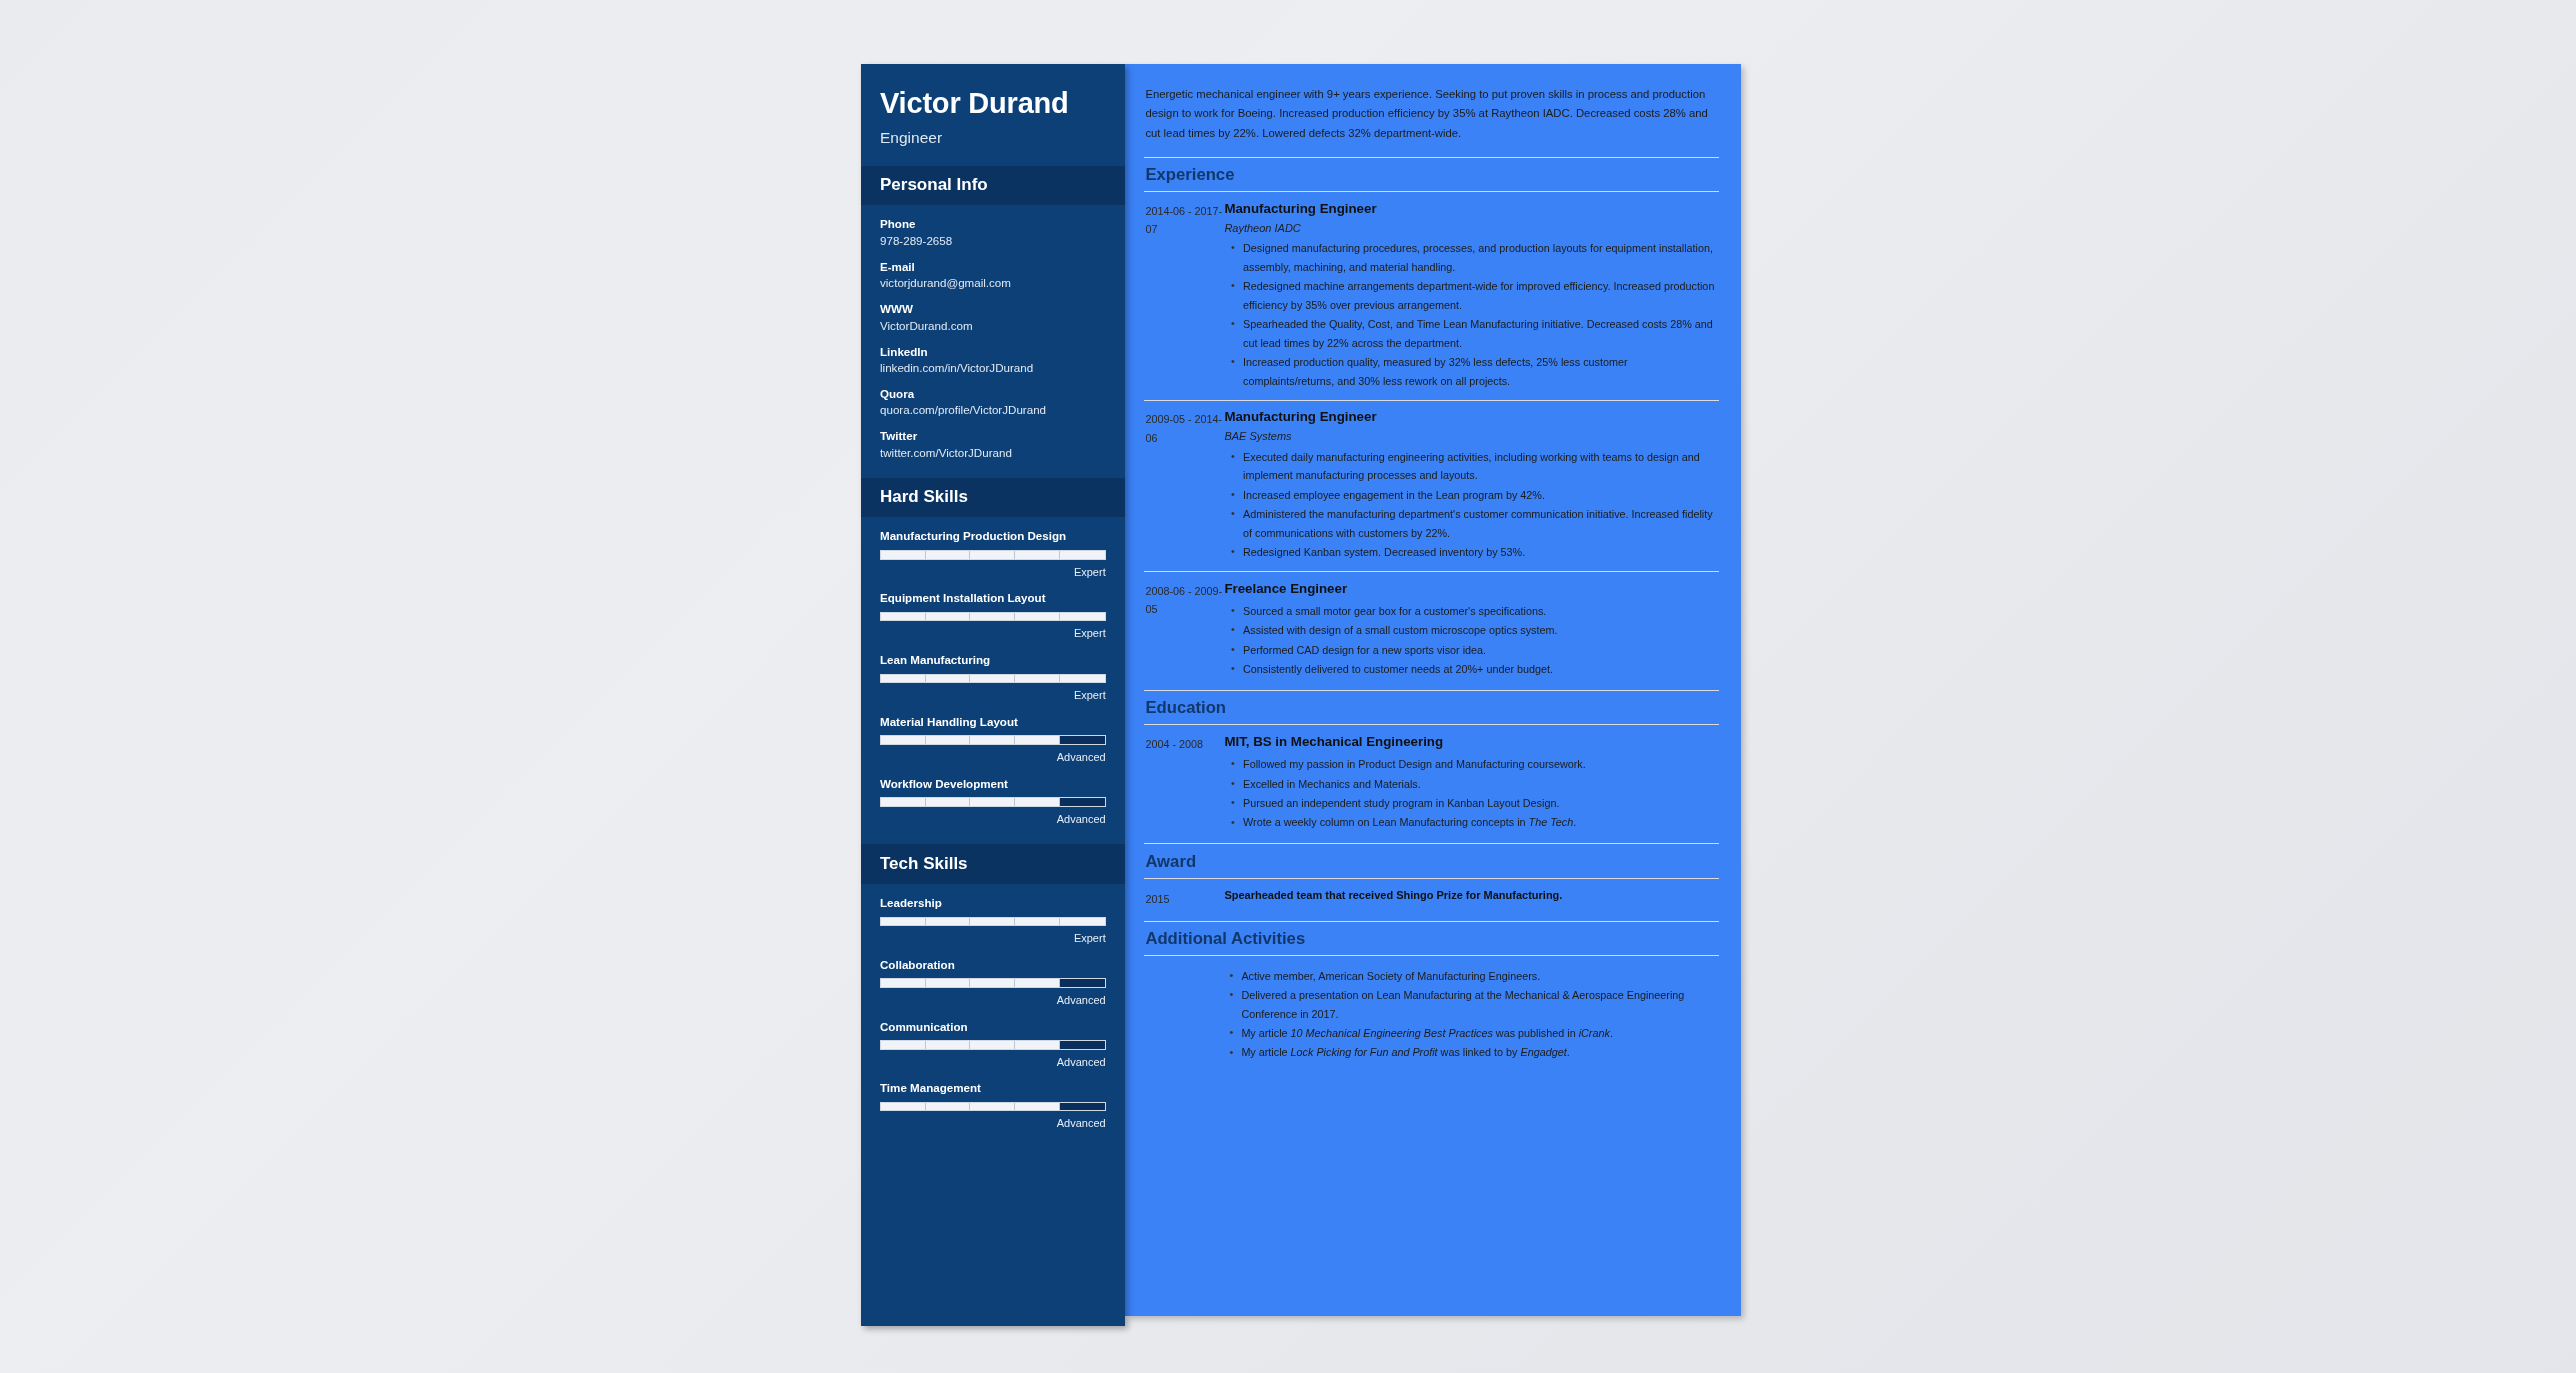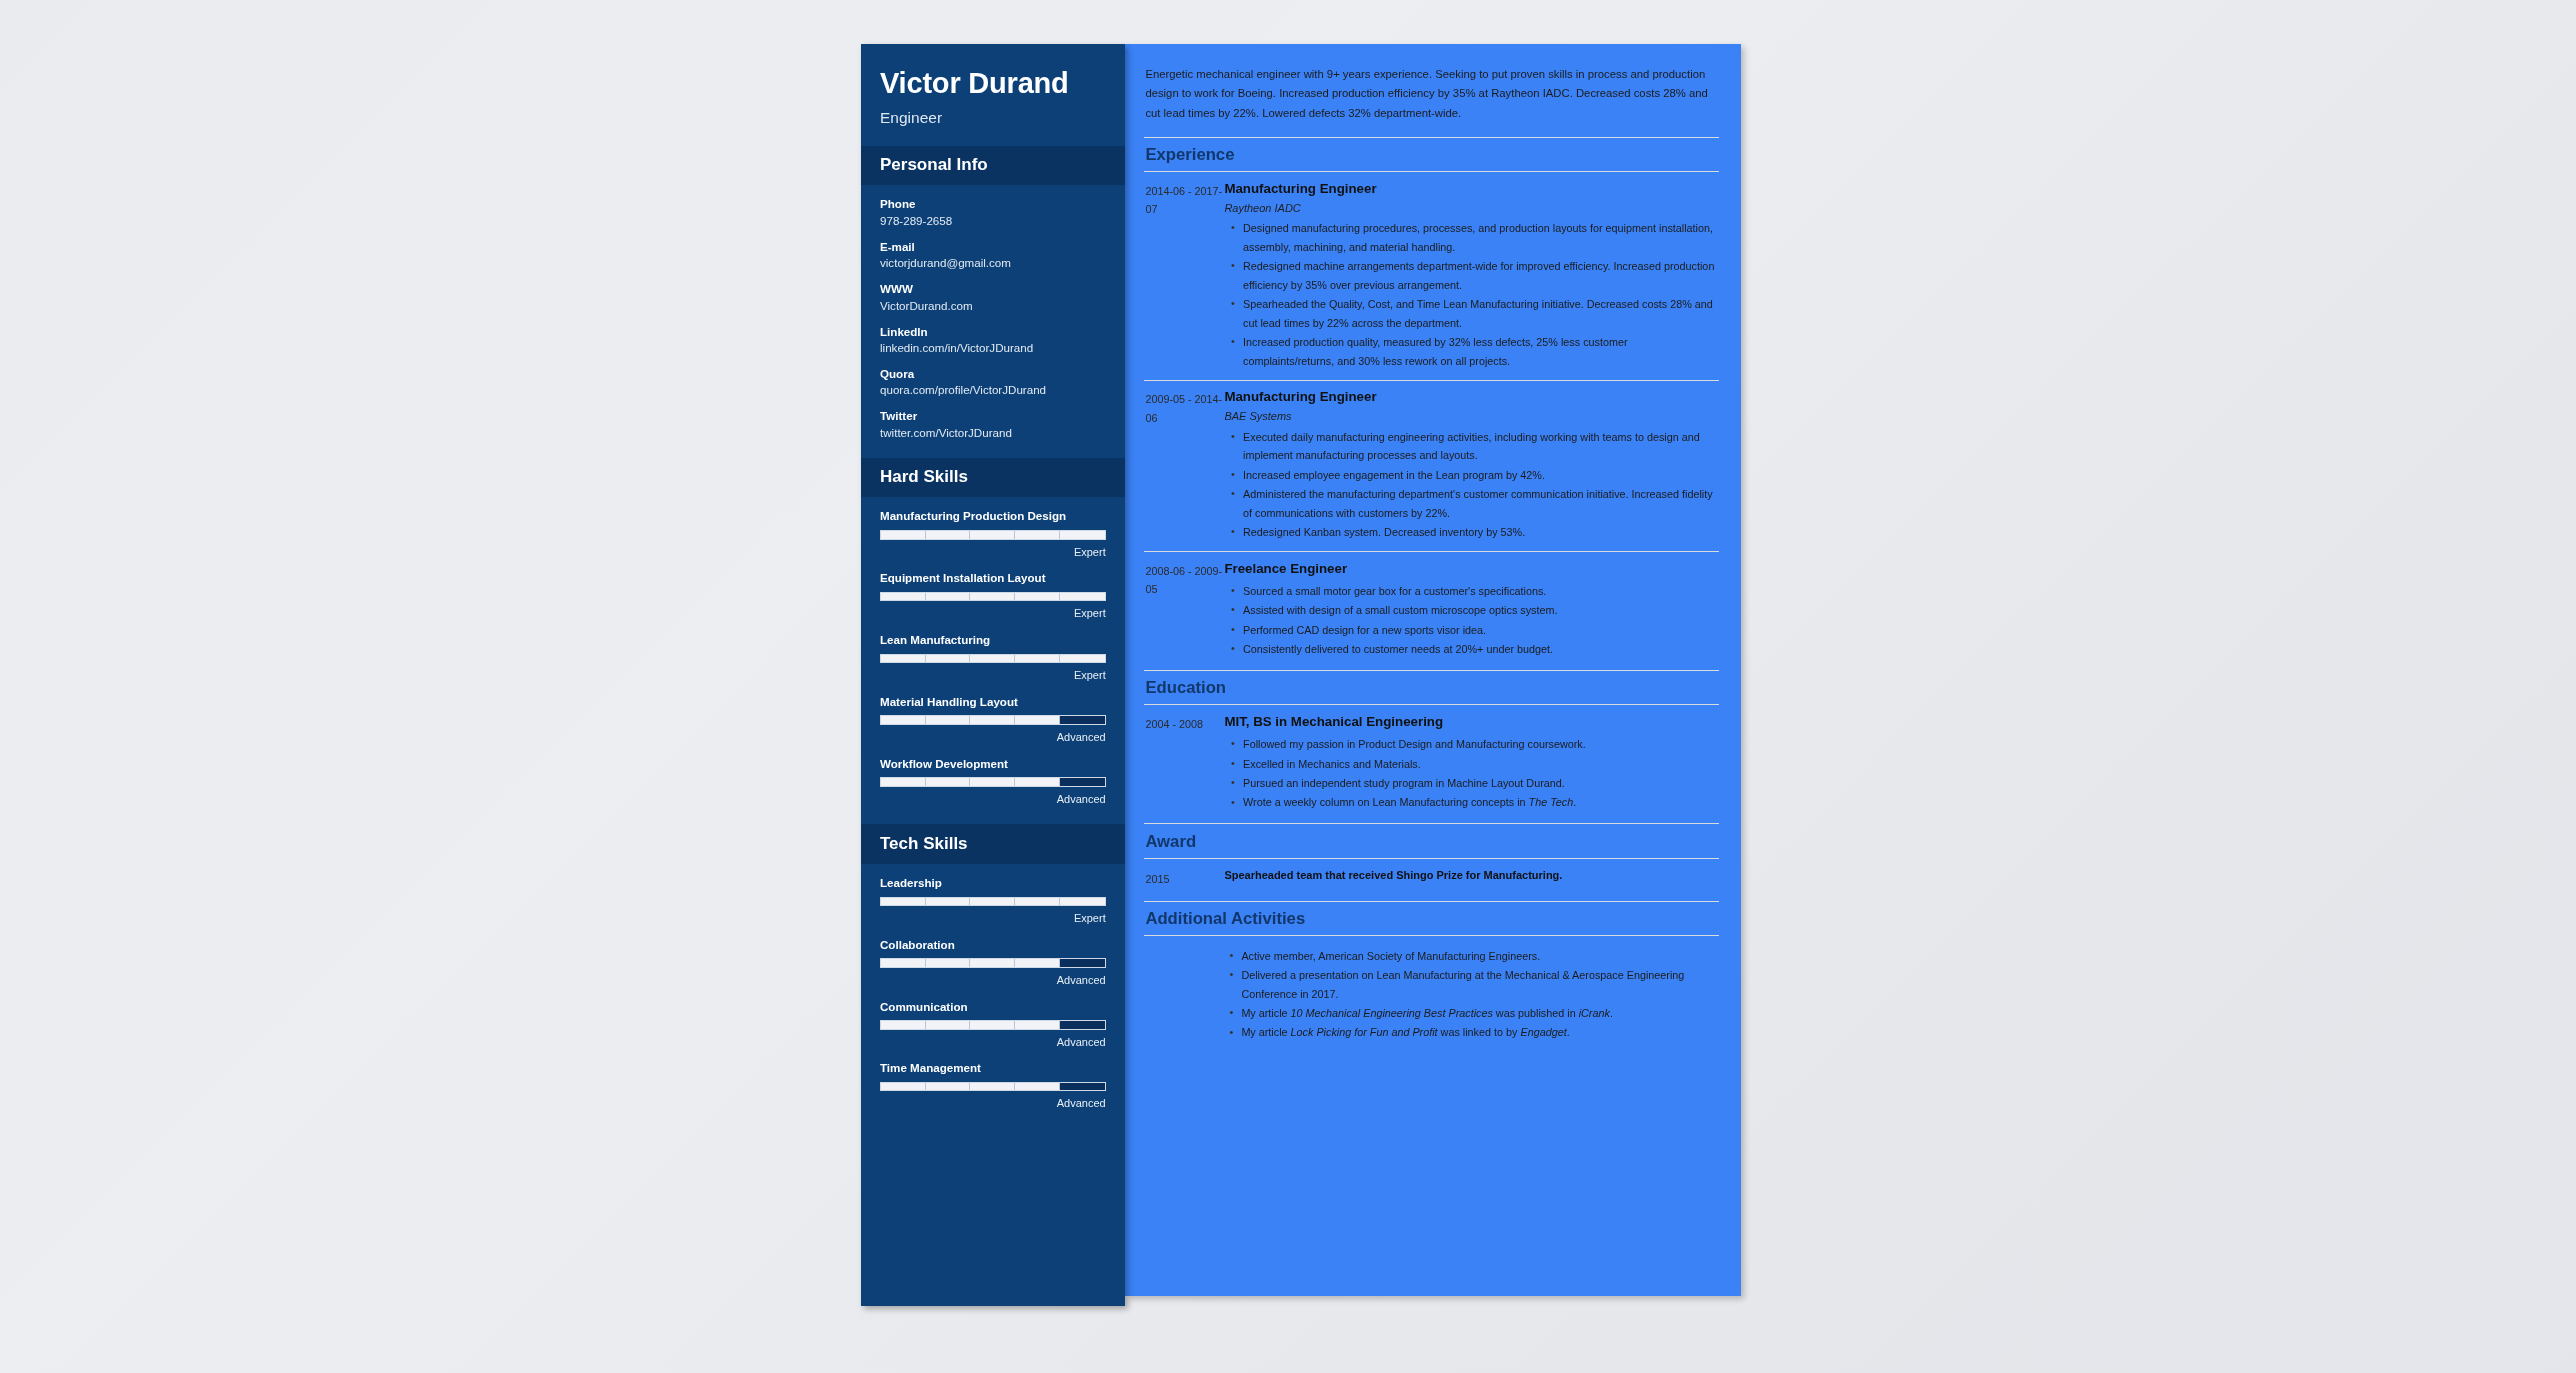--- a/index.html
+++ b/index.html
@@ -10,21 +10,21 @@
     width: 2576px;
     height: 1373px;
     overflow: hidden;
     background: linear-gradient(135deg, #e9ebef 0%, #eceef1 35%, #e6e8ec 70%, #e3e5ea 100%);
     font-family: "Liberation Sans", sans-serif;
     -webkit-font-smoothing: antialiased;
   }
   .page {
     position: absolute;
     left: 861px;
-    top: 44px;
+    top: 64px;
     width: 880px;
     display: flex;
     align-items: flex-start;
   }
 
   
   .sidebar {
     width: 264px;
     background: #0c4077;
     box-shadow: 2.6px 2.6px 6px rgba(0,0,0,0.30);
@@ -395,21 +395,21 @@
     <div class="sec">
       <div class="sec-title">Education</div>
       <div id="education-entries">
           <div class="entry">
             <div class="entry-date">2004 - 2008</div>
             <div class="entry-body">
               <div class="entry-title">MIT, BS in Mechanical Engineering</div>
               <ul class="bullets">
                 <li>Followed my passion in Product Design and Manufacturing coursework.</li>
                 <li>Excelled in Mechanics and Materials.</li>
-                <li>Pursued an independent study program in Machine Layout Durand.</li>
+                <li>Pursued an independent study program in Kanban Layout Design.</li>
                 <li>Wrote a weekly column on Lean Manufacturing concepts in <i class="em">The Tech</i>.</li>
               </ul>
             </div>
           </div>
         </div>
     </div>
 
 
     <div class="sec">
       <div class="sec-title">Award</div>

